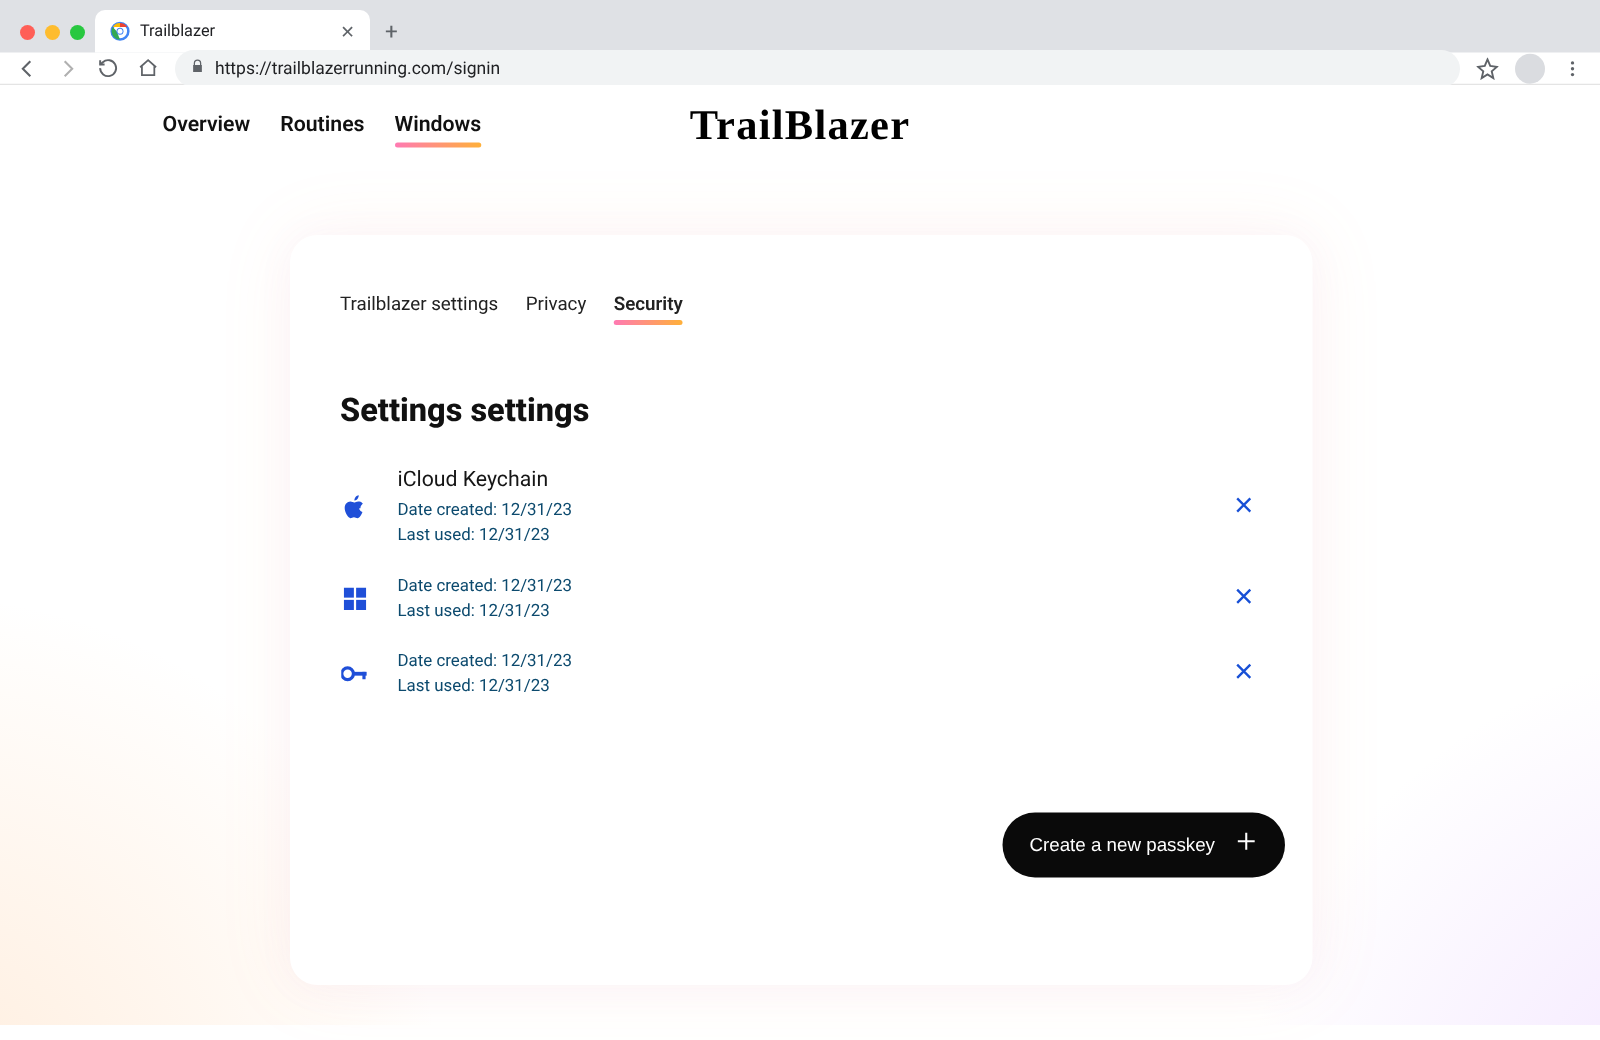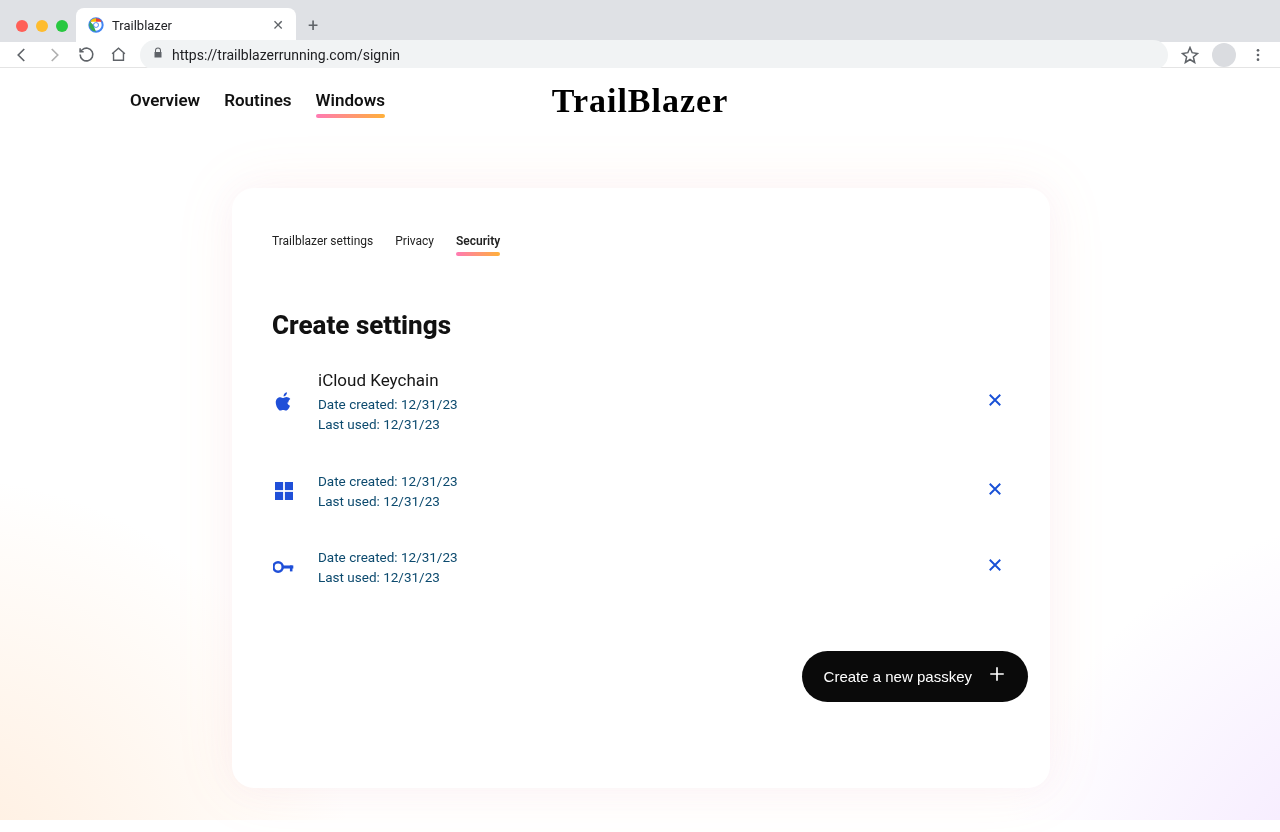--- a/index.html
+++ b/index.html
@@ -32,28 +32,28 @@
       radial-gradient(ellipse 700px 700px at 110% 115%, rgba(210,160,255,0.30), transparent 60%),
       #fff;
   }
   .nav { display:flex; align-items:center; gap:24px; padding: 22px 0 0 130px; position:relative; }
   .nav a { font-size: 17px; font-weight: 600; color: #111; text-decoration:none; cursor:pointer; padding-bottom:6px; position:relative; }
   .nav a.active::after { content:""; position:absolute; left:0; right:0; bottom:-2px; height:4px; border-radius:4px; background: linear-gradient(90deg,#ff7ab3,#ffb039); }
   .brand { position:absolute; left:50%; transform:translateX(-50%); top:14px; font-family: "Brush Script MT", "Segoe Script", cursive; font-size:34px; font-weight:700; letter-spacing:1px; }
 
   .card { position:absolute; left:232px; top:120px; width:818px; min-height:600px; background:#fff; border-radius:22px; box-shadow: 0 0 60px rgba(255,170,120,0.10), 0 2px 30px rgba(180,120,255,0.05); padding: 46px 40px 40px 40px; }
 
-  .subnav { display:flex; gap:22px; font-size:12px; color:#222; margin-bottom:56px; }
+  .subnav { display:flex; gap:22px; font-size:15px; color:#222; margin-bottom:56px; }
   .subnav span { cursor:pointer; padding-bottom:6px; position:relative; }
   .subnav span.active { font-weight:600; }
   .subnav span.active::after { content:""; position:absolute; left:0; right:0; bottom:-2px; height:4px; border-radius:4px; background: linear-gradient(90deg,#ff7ab3,#ffb039); }
 
   .section-title { font-size:26px; font-weight:800; color:#111; margin-bottom:30px; }
 
-  .passkey-list { display:flex; flex-direction:column; gap:36px; }
+  .passkey-list { display:flex; flex-direction:column; gap:20px; }
   .passkey-item { display:flex; align-items:center; gap:22px; }
   .pk-icon { width:24px; display:flex; justify-content:center; color:#1f4fd8; }
   .pk-body { flex:1; }
   .pk-name { font-size:17px; color:#161616; margin-bottom:4px; }
   .pk-meta { font-size:13.5px; color:#0c4a6e; line-height:1.5; }
   .pk-remove { color:#1850d6; cursor:pointer; padding:6px; }
 
   .create-btn { position:absolute; right:22px; bottom:86px; background:#0a0a0a; color:#fff; border:none; border-radius:999px; padding:14px 22px; font-size:15px; display:flex; align-items:center; gap:16px; cursor:pointer;justify-content:flex-end; }
   .create-btn .plus { font-size:20px; font-weight:300; }
 </style>
@@ -140,21 +140,21 @@
   </div>
 
   <div class="card">
 
     <div class="subnav">
       <span>Trailblazer settings</span>
       <span>Privacy</span>
       <span class="active">Security</span>
     </div>
 
-    <h2 class="section-title">Create settings</h2>
+    <h2 class="section-title">Settings settings</h2>
 
     <div class="passkey-list">
 
       <div class="passkey-item">
         <span class="pk-icon">
           <svg width="20" height="22" viewBox="0 0 20 24" fill="currentColor">
               <path d="M14.7 12.6c0-2.6 2.1-3.8 2.2-3.9-1.2-1.8-3.1-2-3.7-2-1.6-.2-3.1.9-3.9.9-.8 0-2-.9-3.4-.9C3.6 6.8 1 8.6 1 12.3c0 1.1.2 2.3.6 3.5.5 1.6 2.5 5.6 4.5 5.5 1 0 1.7-.7 3-.7 1.3 0 1.9.7 3 .7 2.1 0 3.9-3.6 4.4-5.3-2.8-1.3-2.8-3.3-2.8-3.4zM12.3 4.4c1-1.2 1-2.9 1-3-1 .1-2.1.7-2.8 1.5-.6.7-1.1 1.9-1 3 .1 0 1.9 0 2.8-1.5z"></path>
             </svg>
         </span>
         <div class="pk-body">

